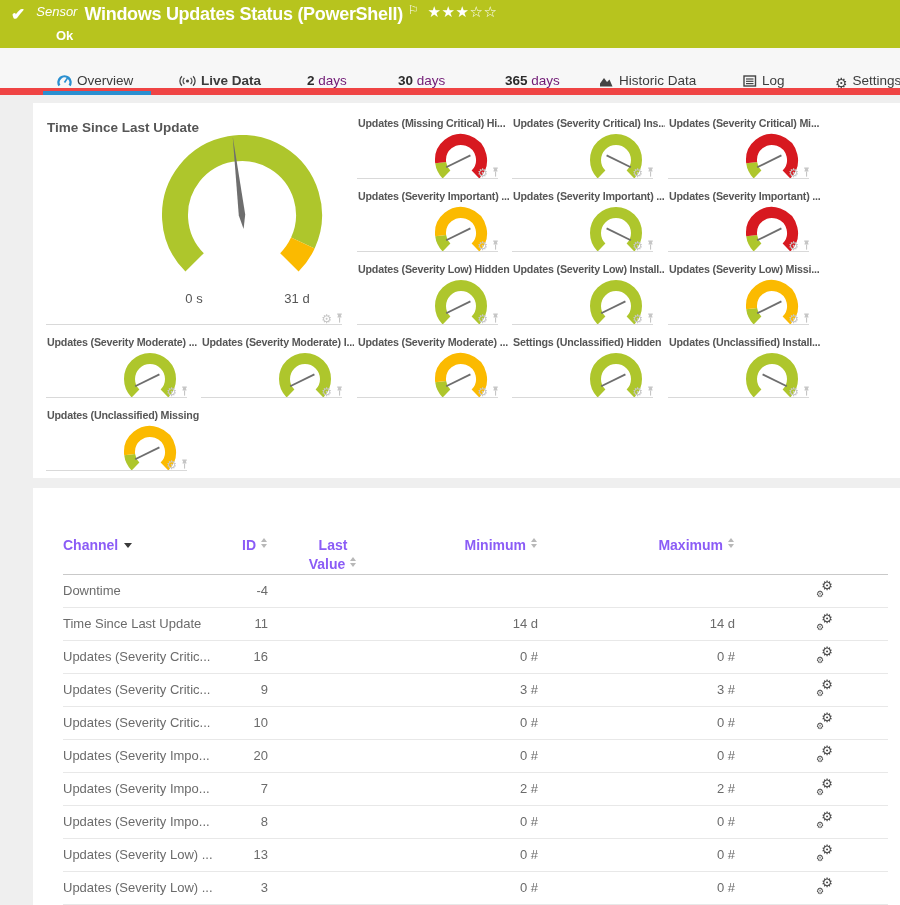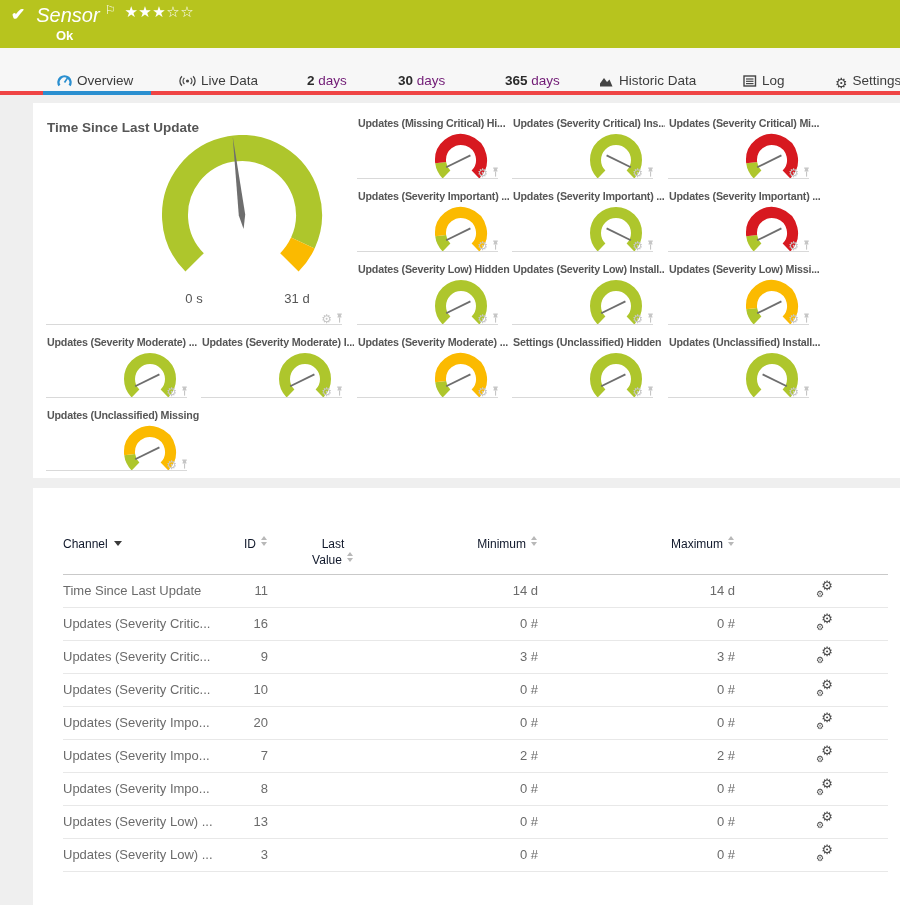--- a/index.html
+++ b/index.html
@@ -1,43 +1,43 @@
 <!DOCTYPE html>
 <html><head>
 <meta charset="utf-8">
 <style>
   *{margin:0;padding:0;box-sizing:border-box}
   html,body{width:900px;height:905px;overflow:hidden;background:#efefef;font-family:"Liberation Sans",sans-serif}
   .topbar{position:absolute;left:0;top:0;width:900px;height:48px;background:#b7c41e;color:#fff}
   .topline{display:flex;align-items:flex-start;padding:3px 0 0 11px}
   .tb-check{font-size:17px;font-weight:bold;margin-top:1px}
-  .tb-kind{font-size:20px;font-style:italic;margin-left:11px;margin-top:1px}
+  .tb-kind{font-size:13px;font-style:italic;margin-left:11px;margin-top:1px}
   .tb-title{font-size:18px;font-weight:bold;margin-left:7px;letter-spacing:-0.3px;margin-top:1px}
   .tb-flag{font-size:12px;margin-left:5px;margin-top:0}
   .tb-stars{font-size:15px;letter-spacing:0.5px;margin-left:9px;margin-top:0}
   .tb-status{position:absolute;left:56px;top:28px;font-size:13px;font-weight:bold}
-  .tabs{position:absolute;left:0;top:48px;width:900px;height:47px;background:#f7f7f7;border-bottom:4px solid #ef4444}
+  .tabs{position:absolute;left:0;top:48px;width:900px;height:47px;background:#f7f7f7;border-bottom:7px solid #ef4444}
   .tab{position:absolute;top:25px;height:22px;font-size:13.5px;color:#3c3c3c;white-space:nowrap;cursor:pointer}
   .tab .ticon{display:inline-block;vertical-align:-2px;margin-right:5px}
   .tab b{color:#2b2b2b}
   .tab .light{color:#701a75}
   .tab-underline{position:absolute;left:43px;top:43px;width:108px;height:4px;background:#2a8fd0}
   .panel{position:absolute;background:#fff}
   .panel-gauges{left:33px;top:103px;width:867px;height:375px}
   .tile{position:absolute}
   .tile-sep{position:absolute;left:2px;right:12px;bottom:5px;border-bottom:1px solid #d9d9d9}
   .tile-title{font-size:10.7px;font-weight:bold;color:#565656;letter-spacing:-0.2px;white-space:nowrap;overflow:hidden;padding:6px 3px 0 3px}
   .big-title{font-size:13.5px;font-weight:bold;color:#565656;padding:9px 0 0 3px}
   .tile svg.mini{position:absolute;left:78px;top:22px}
   .tile svg.big{position:absolute;left:112px;top:24px}
   .glabel{position:absolute;width:44px;text-align:center;font-size:13px;color:#555}
   .tile-icons{position:absolute;right:10px;bottom:6px;color:#c6c6c6;font-size:12px;line-height:10px;display:flex;align-items:center;gap:3px}
   .panel-table{left:33px;top:488px;width:867px;height:417px;padding:48px 12px 0 30px}
   table{width:100%;border-collapse:collapse;table-layout:fixed}
-  th{font-size:12px;font-weight:normal;color:#0f172a;vertical-align:top;line-height:1.35;padding:0;white-space:nowrap}
+  th{font-size:14px;font-weight:bold;color:#8b5cf6;vertical-align:top;line-height:1.35;padding:0;white-space:nowrap}
   th.c-channel,td.c-channel{text-align:left}
   th.c-id,td.c-id,th.c-min,td.c-min,th.c-max,td.c-max{text-align:right}
   th.c-last,td.c-last{text-align:center}
   th.c-gear{text-align:center}
   td.c-gear{text-align:left;padding-left:80px}
   thead tr{height:38px}
   thead th{border-bottom:1px solid #c9c9c9}
   tbody td{height:33px;border-bottom:1px solid #e8e8e8;font-size:13px;color:#6b6b6b;white-space:nowrap;overflow:hidden}
   .sort{display:inline-block;vertical-align:2px;margin-left:5px;position:relative;width:7px;height:10px}
   .sort i{position:absolute;left:0;width:0;height:0;border-left:3.5px solid transparent;border-right:3.5px solid transparent}
@@ -48,33 +48,34 @@
   .chgear .g1{position:absolute;right:0;top:-3px;font-size:13px}
   .chgear .g2{position:absolute;left:1px;bottom:-2px;font-size:9px}
 </style>
 </head>
 <body>
 
 <div class="topbar" style="background: rgb(183, 196, 30);">
   <div class="topline">
     <span class="tb-check">✔</span>
     <span class="tb-kind">Sensor</span>
+    <span class="tb-title">Windows Updates Status (PowerShell)</span>
     <span class="tb-flag">⚐</span>
     <span class="tb-stars">★★★☆☆</span>
   </div>
   <span class="tb-status">Ok</span>
 </div>
 
 <div class="tabs" id="tabbar">
   <div class="tab-underline"></div>
 <div class="tab" style="left: 57px;"><span class="ticon"><svg width="15" height="13" viewBox="0 0 15 13">
           <path d="M2.4 11.5 A6 6 0 1 1 12.6 11.5" stroke="#2a8fd0" stroke-width="2.4" fill="none"></path>
           <line x1="7.5" y1="8.5" x2="10.8" y2="3.6" stroke="#2a8fd0" stroke-width="1.7"></line>
         </svg></span><span>Overview</span></div>
-    <div class="tab" style="left: 179px;"><span class="ticon"><svg width="17" height="12" viewBox="0 0 17 12">
+    <div class="tab" style="left: 179px; font-weight: bold;"><span class="ticon"><svg width="17" height="12" viewBox="0 0 17 12">
           <circle cx="8.5" cy="6" r="1.6" fill="#444"></circle>
           <path d="M5.4 2.9 A4.4 4.4 0 0 0 5.4 9.1" stroke="#444" stroke-width="1.3" fill="none"></path>
           <path d="M2.9 1.2 A6.8 6.8 0 0 0 2.9 10.8" stroke="#444" stroke-width="1.3" fill="none"></path>
           <path d="M11.6 2.9 A4.4 4.4 0 0 1 11.6 9.1" stroke="#444" stroke-width="1.3" fill="none"></path>
           <path d="M14.1 1.2 A6.8 6.8 0 0 1 14.1 10.8" stroke="#444" stroke-width="1.3" fill="none"></path>
         </svg></span><span>Live Data</span></div>
     <div class="tab" style="left: 307px;"><b>2</b> <span class="light">days</span></div>
     <div class="tab" style="left: 398px;"><b>30</b> <span class="light">days</span></div>
     <div class="tab" style="left: 505px;"><b>365</b> <span class="light">days</span></div>
     <div class="tab" style="left: 599px;"><span class="ticon"><svg width="15" height="12" viewBox="0 0 15 12">
@@ -360,20 +361,28 @@
             <div>Last</div>
             <div><span>Value</span><span class="sort"><i class="up"></i><i class="dn"></i></span></div>
           </th>
         <th class="c-min"><span>Minimum</span><span class="sort"><i class="up"></i><i class="dn"></i></span></th>
         <th class="c-max"><span>Maximum</span><span class="sort"><i class="up"></i><i class="dn"></i></span></th>
         <th class="c-gear"></th>
       </tr>
     </thead>
     <tbody id="tbody">
         <tr>
+          <td class="c-channel">Downtime</td>
+          <td class="c-id">-4</td>
+          <td class="c-last"></td>
+          <td class="c-min"></td>
+          <td class="c-max"></td>
+          <td class="c-gear"><span class="chgear"><span class="g1">⚙</span><span class="g2">⚙</span></span></td>
+        </tr>
+        <tr>
           <td class="c-channel">Time Since Last Update</td>
           <td class="c-id">11</td>
           <td class="c-last"></td>
           <td class="c-min">14 d</td>
           <td class="c-max">14 d</td>
           <td class="c-gear"><span class="chgear"><span class="g1">⚙</span><span class="g2">⚙</span></span></td>
         </tr>
         <tr>
           <td class="c-channel">Updates (Severity Critic...</td>
           <td class="c-id">16</td>

